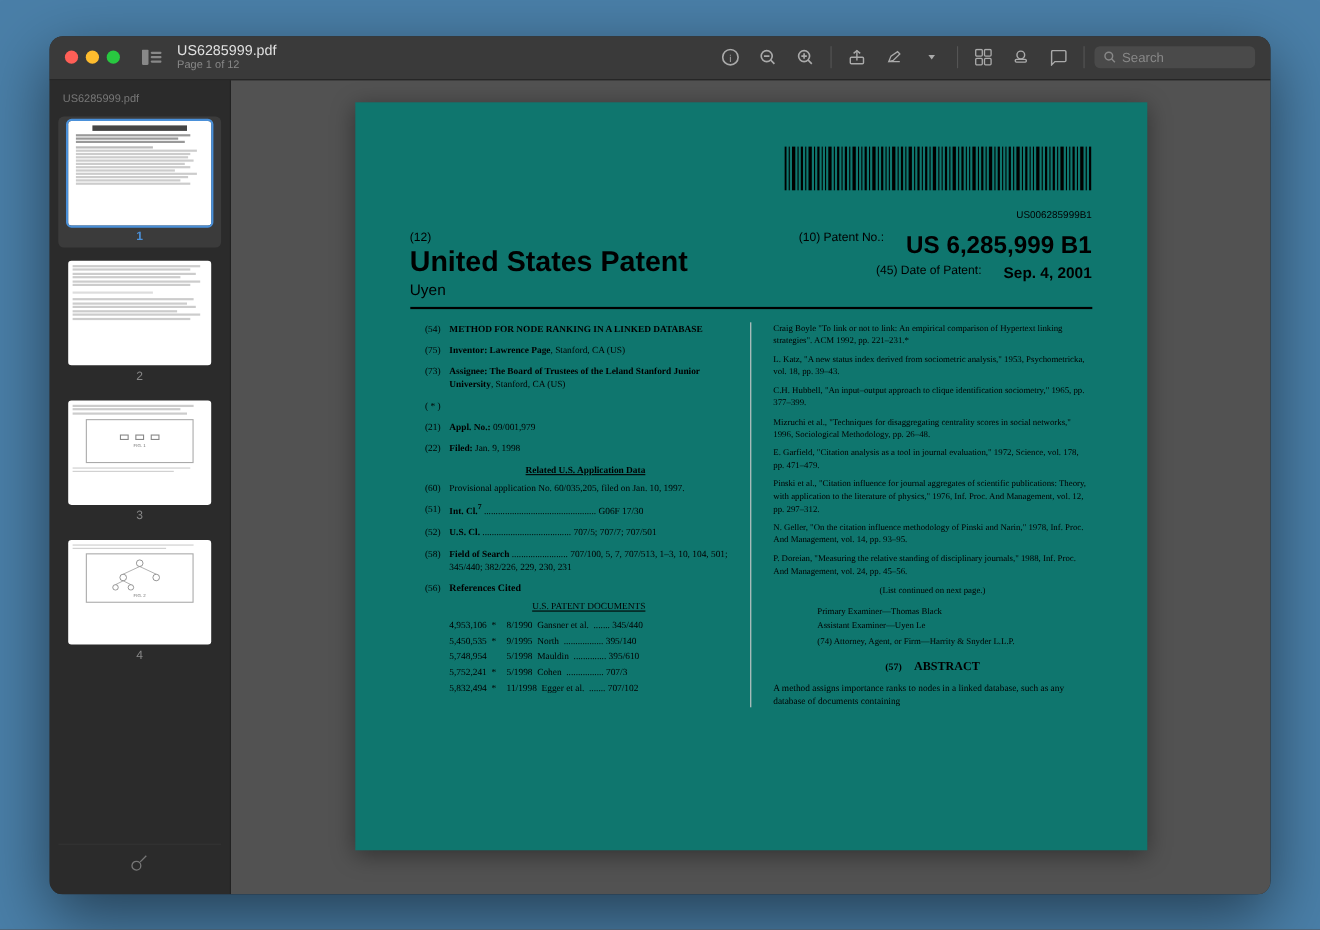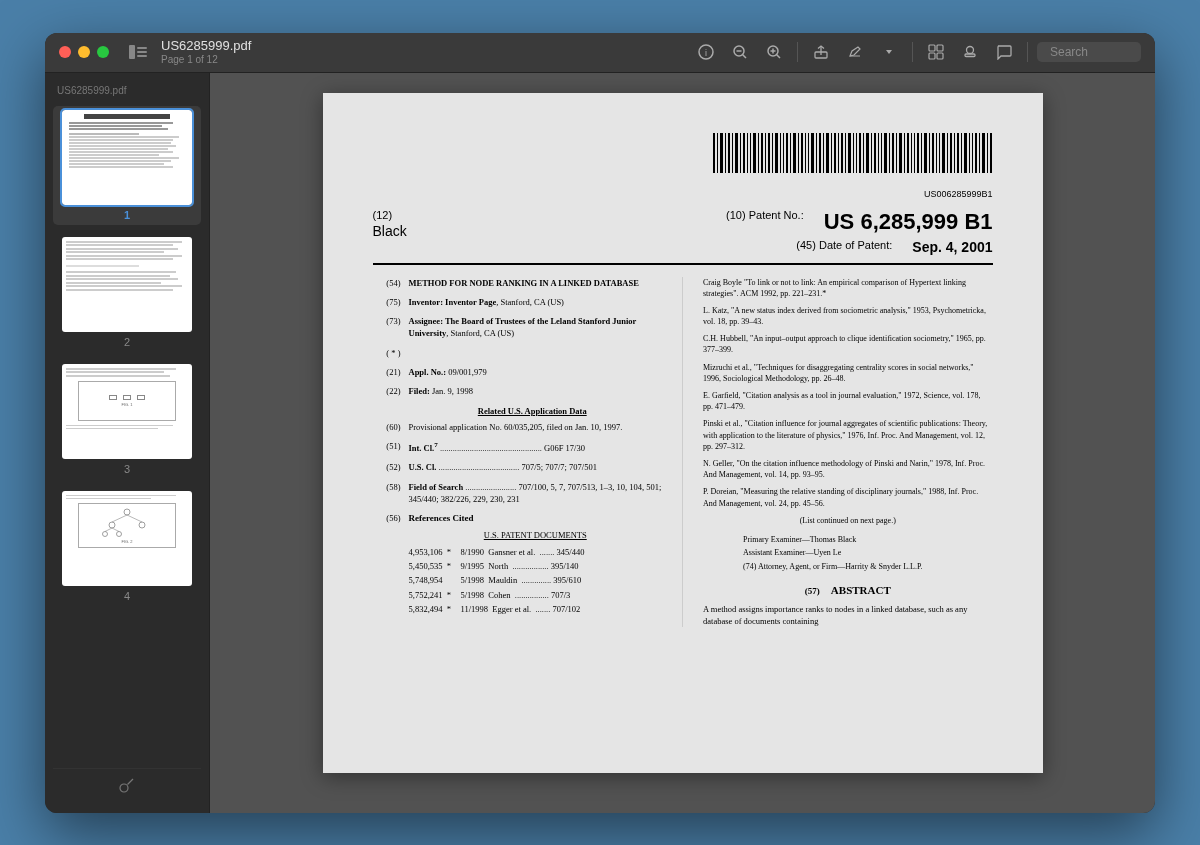--- a/index.html
+++ b/index.html
@@ -80,21 +80,21 @@
       color: #ccc;
     }
     .tb-separator { width: 1px; height: 20px; background: #555; margin: 0 3px; }
     .search-bar {
       display: flex;
       align-items: center;
       background: #4a4a4a;
       border-radius: 5px;
       padding: 3px 8px;
       gap: 5px;
-      width: 104px;
+      width: 146px;
     }
     .search-bar input {
       background: transparent;
       border: none;
       outline: none;
       color: #ccc;
       font-size: 12px;
       width: 90px;
     }
     .search-bar input::placeholder { color: #888; }
@@ -161,21 +161,21 @@
       background: #525252;
       overflow-y: auto;
       display: flex;
       justify-content: center;
       align-items: flex-start;
       padding: 20px;
     }
     .pdf-area::-webkit-scrollbar { width: 8px; }
     .pdf-area::-webkit-scrollbar-thumb { background: #666; border-radius: 4px; }
     .pdf-page {
-      background: #e5e5e5;
+      background: #0f766e;
       width: 720px;
       min-height: 680px;
       padding: 40px 50px;
       box-shadow: 0 4px 20px rgba(0,0,0,0.4);
       font-family: 'Times New Roman', Times, serif;
       color: #000;
     }
     
     .patent-barcode {
       text-align: right;
@@ -589,21 +589,22 @@
             </svg>
           </div>
           <div class="patent-id-text">US006285999B1</div>
         </div>
 
         <div class="patent-title-row">
           <div class="patent-left-title">
             <span class="patent-num-label">
               <span>(12)</span>
             </span>
-            <span class="patent-page-label">Black</span>
+            <span class="patent-title-text">United States Patent</span>
+            <span class="patent-page-label">Uyen</span>
           </div>
           <div class="patent-right-info">
             <div class="patent-no-line">
               <span><span>(10)</span> <span>Patent No.:</span></span>
               <span class="patent-no-value">US 6,285,999 B1</span>
             </div>
             <div class="patent-date-line">
               <span><span>(45)</span> <span>Date of Patent:</span></span>
               <span class="patent-date-value">Sep. 4, 2001</span>
             </div>
@@ -618,21 +619,21 @@
               <span class="field-num">(54)</span>
               <div class="field-content">
                 <span class="field-label">METHOD FOR NODE RANKING IN A LINKED DATABASE</span>
               </div>
             </div>
 
             <div class="patent-field">
               <span class="field-num">(75)</span>
               <div class="field-content">
                 <span class="field-label">Inventor: </span>
-                <span><b>Inventor Page</b>, Stanford, CA (US)</span>
+                <span><b>Lawrence Page</b>, Stanford, CA (US)</span>
               </div>
             </div>
 
             <div class="patent-field">
               <span class="field-num">(73)</span>
               <div class="field-content">
                 <span class="field-label">Assignee: </span>
                 <span><b>The Board of Trustees of the Leland Stanford Junior University</b>, Stanford, CA (US)</span>
               </div>
             </div>

